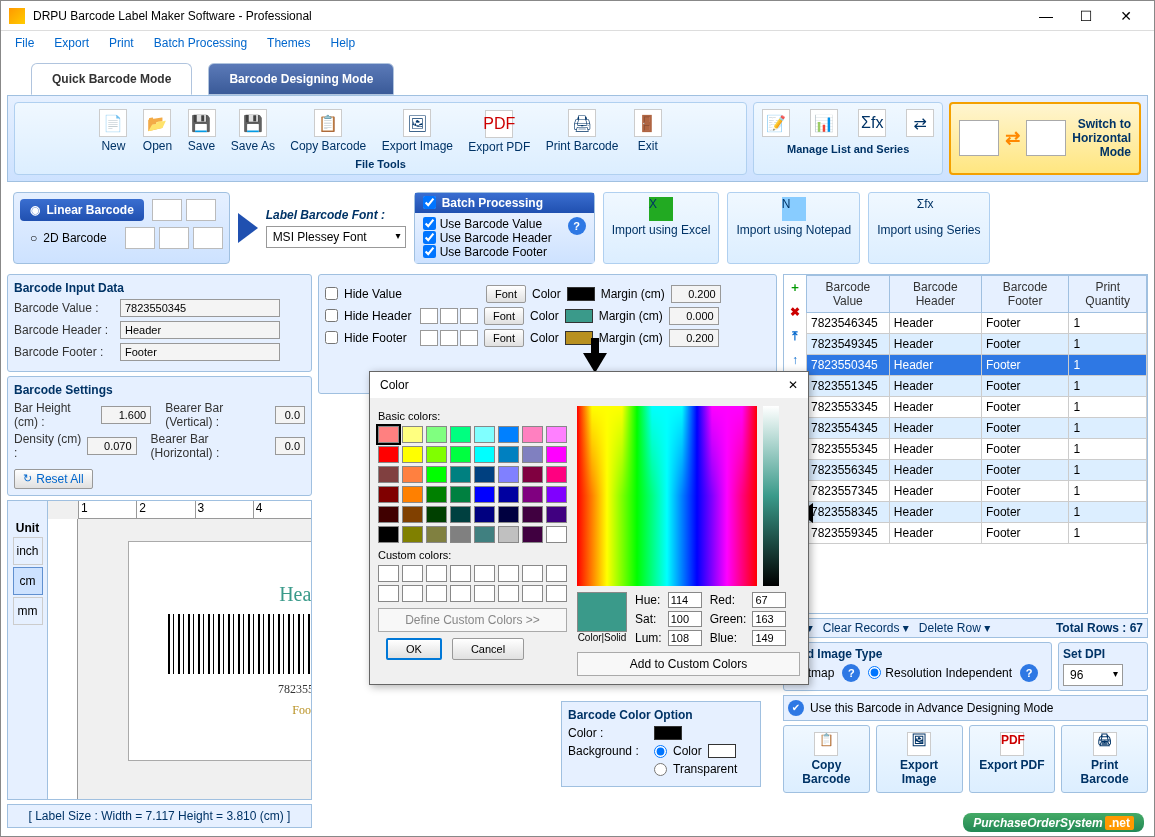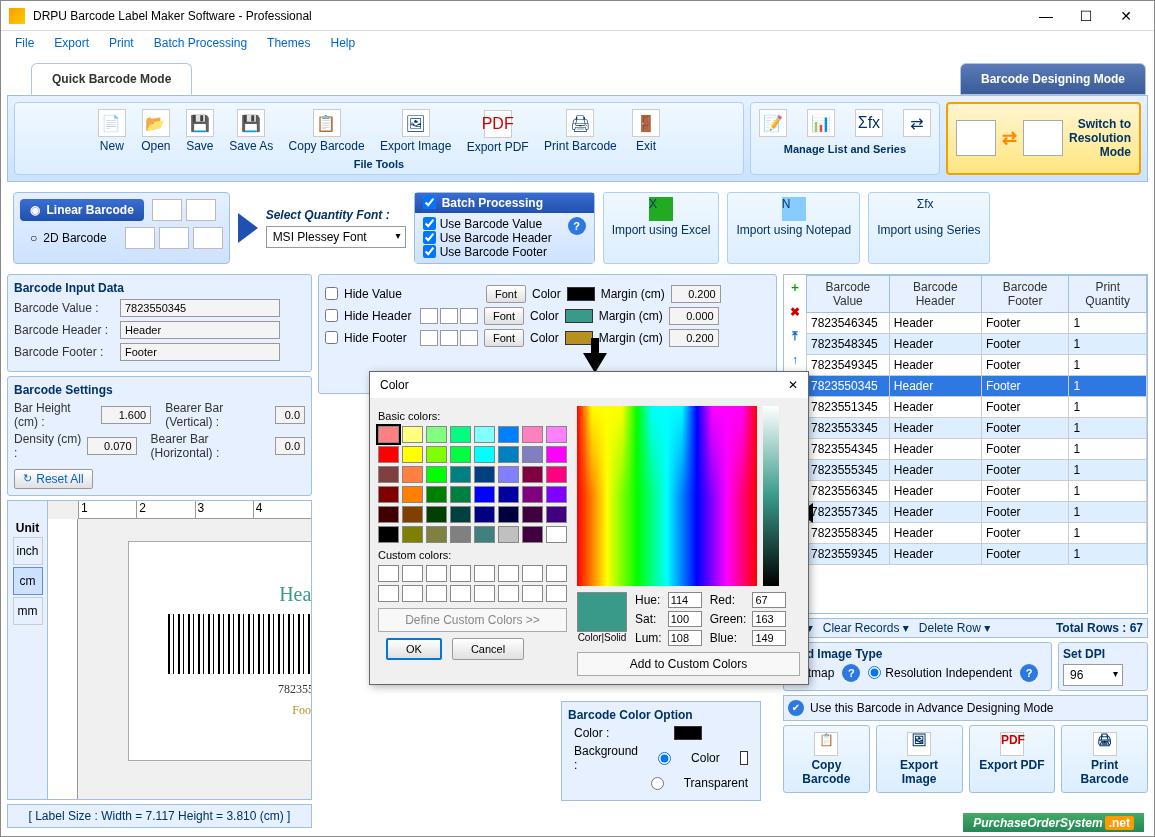--- a/index.html
+++ b/index.html
@@ -3,21 +3,21 @@
 <meta charset="utf-8">
 <style>
 * { box-sizing: border-box; margin: 0; padding: 0; font-family: 'Segoe UI', Tahoma, sans-serif; font-size: 12px; }
 body { background: #fff; width: 1155px; height: 837px; overflow: hidden; border: 1px solid #888; position: relative; }
 .titlebar { height: 30px; display: flex; align-items: center; padding: 0 8px; background: #fff; border-bottom: 1px solid #ddd; }
 .titlebar .icon { width: 16px; height: 16px; background: linear-gradient(135deg,#f90,#fc0); margin-right: 8px; }
 .titlebar .title { flex: 1; }
 .winbtn { width: 40px; height: 30px; display: flex; align-items: center; justify-content: center; cursor: pointer; font-size: 14px; }
 .menubar { height: 24px; display: flex; align-items: center; padding: 0 4px; background: #fff; }
 .menubar span { padding: 4px 10px; color: #0066cc; cursor: pointer; }
-.tabbar { display: flex; padding: 8px 8px 0 30px; background: #fff; gap: 6px; justify-content: space-between; }
+.tabbar { display: flex; padding: 8px 8px 0 30px; background: #fff; gap: 16px; }
 .tab { padding: 8px 20px; border-radius: 6px 6px 0 0; font-weight: bold; border: 1px solid #b0c4de; cursor: pointer; }
 .tab.active { background: #fff; border-bottom: 1px solid #fff; color: #333; }
 .tab.inactive { background: linear-gradient(#5b7ab8,#3a5a98); color: #fff; }
 .ribbon { display: flex; padding: 6px; gap: 6px; background: linear-gradient(#e6f0ff,#cde2ff); border: 1px solid #a0c0e0; margin: 0 6px; }
 .ribbon-group { border: 1px solid #b0d0f0; border-radius: 4px; padding: 4px; text-align: center; background: linear-gradient(#f0f8ff,#dceeff); }
 .ribbon-btn { display: inline-flex; flex-direction: column; align-items: center; padding: 2px 6px; cursor: pointer; font-size: 11px; color: #003366; }
 .ribbon-btn .ico { width: 28px; height: 28px; background: #fff; border: 1px solid #ccc; margin-bottom: 2px; display: flex; align-items: center; justify-content: center; font-size: 16px; }
 .ribbon-group-label { font-weight: bold; font-size: 11px; color: #003366; margin-top: 2px; }
 .switch-panel { display: flex; align-items: center; border: 2px solid #f4a000; border-radius: 4px; background: linear-gradient(#fff5d0,#ffe680); padding: 4px 8px; font-weight: bold; color: #003366; gap: 6px; cursor: pointer; }
 .switch-panel .pic { width: 40px; height: 36px; background: #fff; border: 1px solid #aaa; }
@@ -110,26 +110,26 @@
 .gridops { display: flex; justify-content: space-between; align-items: center; padding: 2px 4px; font-size: 11px; color: #003366; border: 1px solid #a0c0e0; background: #e6f0ff; }
 .gridops a { color: #003366; cursor: pointer; }
 .bottom-panels { display: flex; gap: 6px; }
 .mini-panel { flex: 1; border: 1px solid #a0c0e0; border-radius: 3px; background: #e6f0ff; padding: 4px; font-size: 11px; }
 .mini-panel .t { font-weight: bold; color: #003366; margin-bottom: 3px; }
 .advmode { display: flex; align-items: center; gap: 6px; padding: 4px; border: 1px solid #a0c0e0; background: #e6f0ff; font-size: 11px; }
 .advmode .ck { width: 16px; height: 16px; border-radius: 50%; background: #2e78e4; color: #fff; display: flex; align-items: center; justify-content: center; font-size: 10px; }
 .action-btns { display: flex; gap: 6px; }
 .abtn { flex: 1; border: 1px solid #a0c0e0; border-radius: 3px; background: linear-gradient(#f0f8ff,#dceeff); padding: 6px; text-align: center; cursor: pointer; font-size: 11px; color: #003366; font-weight: bold; }
 .abtn .ico { width: 24px; height: 24px; margin: 0 auto 2px; background: #fff; border: 1px solid #ccc; }
-.footer-logo { position: absolute; right: 10px; bottom: 4px; background: linear-gradient(#4a6,#285); color: #fff; padding: 2px 10px; border-radius: 0; font-weight: bold; font-style: italic; font-size: 13px; }
+.footer-logo { position: absolute; right: 10px; bottom: 4px; background: linear-gradient(#4a6,#285); color: #fff; padding: 2px 10px; border-radius: 8px; font-weight: bold; font-style: italic; font-size: 13px; }
 .footer-logo .net { background: #f90; color: #fff; padding: 0 4px; margin-left: 2px; border-radius: 2px; font-style: normal; }
 
 .bco { position: absolute; left: 560px; top: 700px; width: 200px; border: 1px solid #a0c0e0; background: #e6f0ff; padding: 6px; font-size: 11px; }
 .bco .t { font-weight: bold; color: #003366; }
-.bco-row { display: flex; align-items: center; gap: 20px; margin: 4px 6px; }
+.bco-row { display: flex; align-items: center; gap: 6px; margin: 4px 0; }
 .help-ico { width:18px; height:18px; border-radius:50%; background:#2e78e4; color:#fff; display:inline-flex; align-items:center; justify-content:center; font-weight:bold; font-size:11px; }
 </style>
 </head>
 <body>
 
 <div class="titlebar">
   <div class="icon"></div>
   <div class="title">DRPU Barcode Label Maker Software - Professional</div>
   <div class="winbtn">—</div>
   <div class="winbtn">☐</div>
@@ -208,21 +208,21 @@
         </div>
     </div>
     <div class="ribbon-group-label">Manage List and Series</div>
   </div>
   <div class="switch-panel">
     <div class="pic"></div>
     <span style="color:#f80;font-size:18px">⇄</span>
     <div class="pic"></div>
     <div style="text-align:right;font-size:11px">
       <div>Switch to</div>
-      <div>Resolution</div>
+      <div>Horizontal</div>
       <div>Mode</div>
     </div>
   </div>
 </div>
 
 <div class="typerow">
   <div class="typebox">
     <div style="display:flex;gap:8px;align-items:center">
       <div class="radio-btn sel">
           <span>◉</span>
@@ -240,21 +240,21 @@
         </div>
       <div class="minibar">
           <span></span>
           <span></span>
           <span></span>
         </div>
     </div>
   </div>
   <div class="arrow-right"></div>
   <div class="sel-font">
-    <span class="sel-font-label">Select Quantity Font :</span>
+    <span class="sel-font-label">Label Barcode Font :</span>
     <span class="combo">MSI Plessey Font</span>
   </div>
   <div style="flex:1;display:flex;gap:8px">
     <div class="batch-panel" style="flex:0 0 auto">
       <div class="batch-title">
           <input type="checkbox" checked="" style="">
           <span>Batch Processing</span>
         </div>
       <div class="batch-body">
         <div>
@@ -407,26 +407,20 @@
               <tr>
             <th>Barcode Value</th>
             <th>Barcode Header</th>
             <th>Barcode Footer</th>
             <th>Print Quantity</th>
           </tr>
             </thead>
           <tbody id="grid-body">
               <tr>
                 <td>7823546345</td>
-                <td>Header</td>
-                <td>Footer</td>
-                <td>1</td>
-              </tr>
-              <tr>
-                <td>7823548345</td>
                 <td>Header</td>
                 <td>Footer</td>
                 <td>1</td>
               </tr>
               <tr>
                 <td>7823549345</td>
                 <td>Header</td>
                 <td>Footer</td>
                 <td>1</td>
               </tr>

